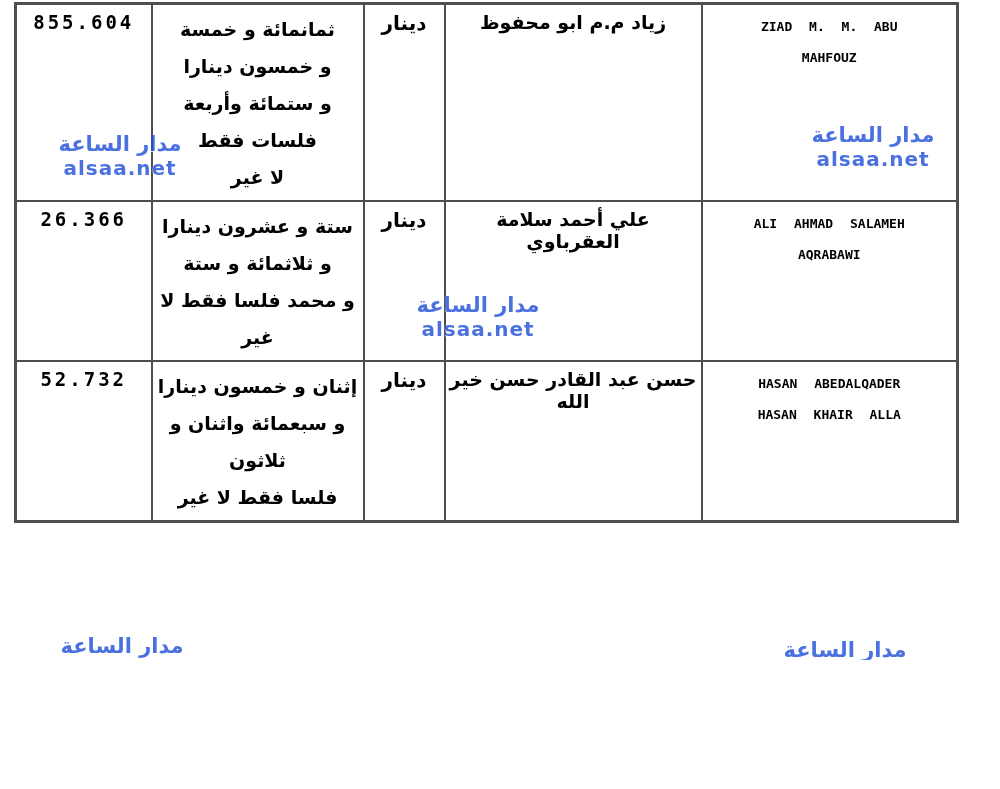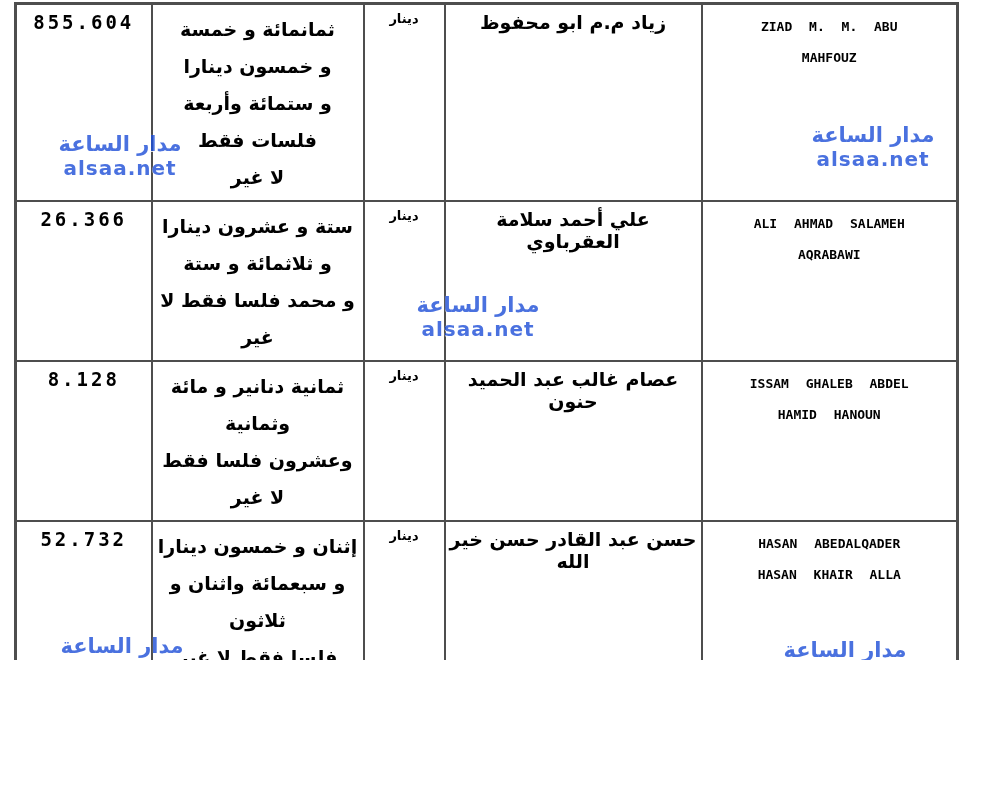--- a/index.html
+++ b/index.html
@@ -38,21 +38,21 @@
   td.words{
     direction:rtl;
     font-size:19px;
     font-weight:700;
     line-height:37px;
     white-space:pre-line;
     padding-top:8px;
   }
   td.currency{
     direction:rtl;
-    font-size:13px;
+    font-size:20px;
     font-weight:700;
     padding-top:8px;
   }
   td.name-ar{
     direction:rtl;
     font-size:19px;
     font-weight:700;
     padding-top:8px;
   }
   td.name-en{
@@ -108,29 +108,20 @@
         <tr style="height: 112px;">
       <td class="amount">26.366</td>
       <td class="words">ستة و عشرون دينارا
 و ثلاثمائة و ستة
 و محمد فلسا فقط لا غير</td>
       <td class="currency">دينار</td>
       <td class="name-ar">علي أحمد سلامة العقرباوي</td>
       <td class="name-en">ALI AHMAD SALAMEH
 AQRABAWI</td>
     </tr>
-        <tr style="height: 76px;">
-      <td class="amount">8.128</td>
-      <td class="words">ثمانية دنانير و مائة وثمانية
-وعشرون فلسا فقط لا غير</td>
-      <td class="currency">دينار</td>
-      <td class="name-ar">عصام غالب عبد الحميد حنون</td>
-      <td class="name-en">ISSAM GHALEB ABDEL
-HAMID HANOUN</td>
-    </tr>
         <tr style="height: 110px;">
       <td class="amount">52.732</td>
       <td class="words">إثنان و خمسون دينارا
 و سبعمائة واثنان و ثلاثون
 فلسا فقط لا غير</td>
       <td class="currency">دينار</td>
       <td class="name-ar">حسن عبد القادر حسن خير الله</td>
       <td class="name-en">HASAN ABEDALQADER
 HASAN KHAIR ALLA</td>
     </tr>

